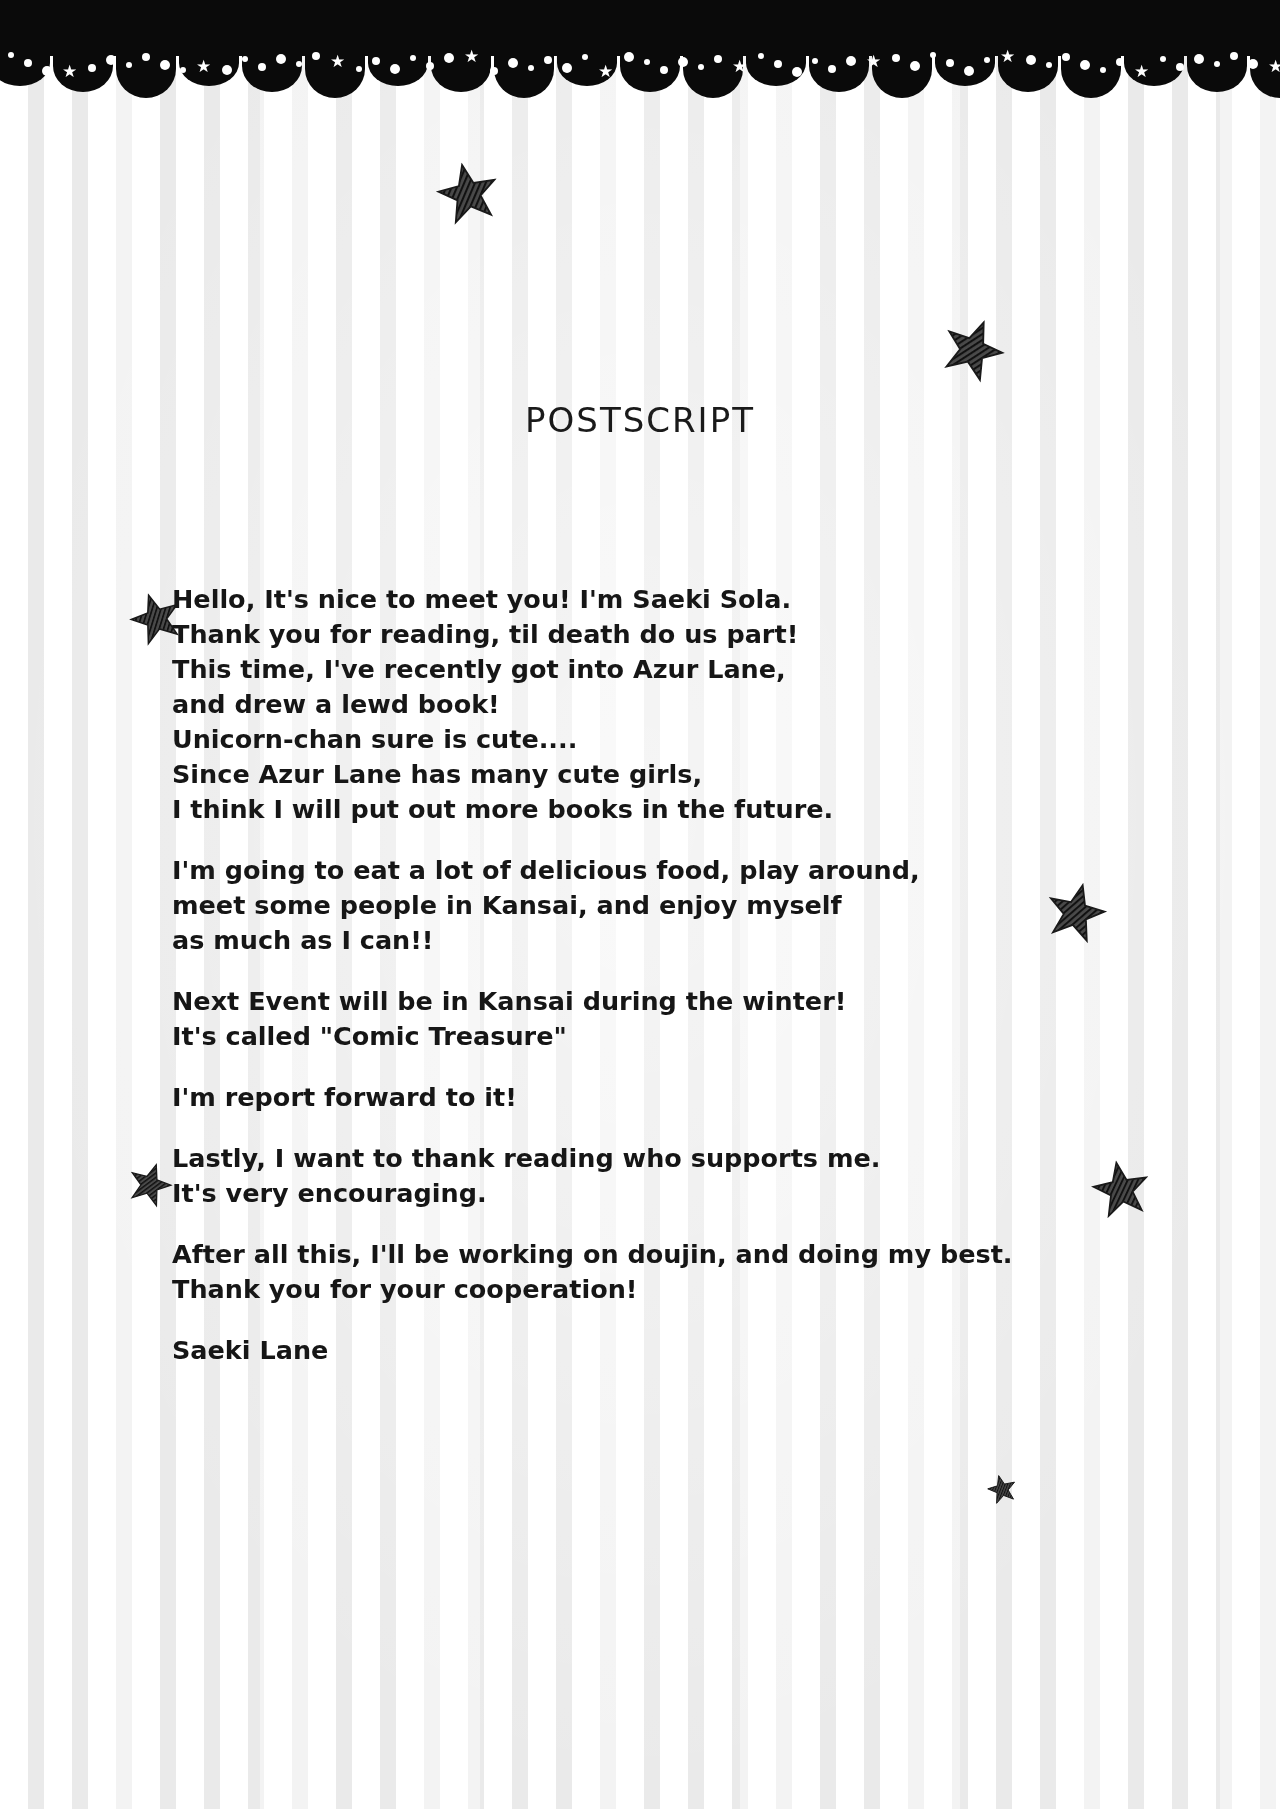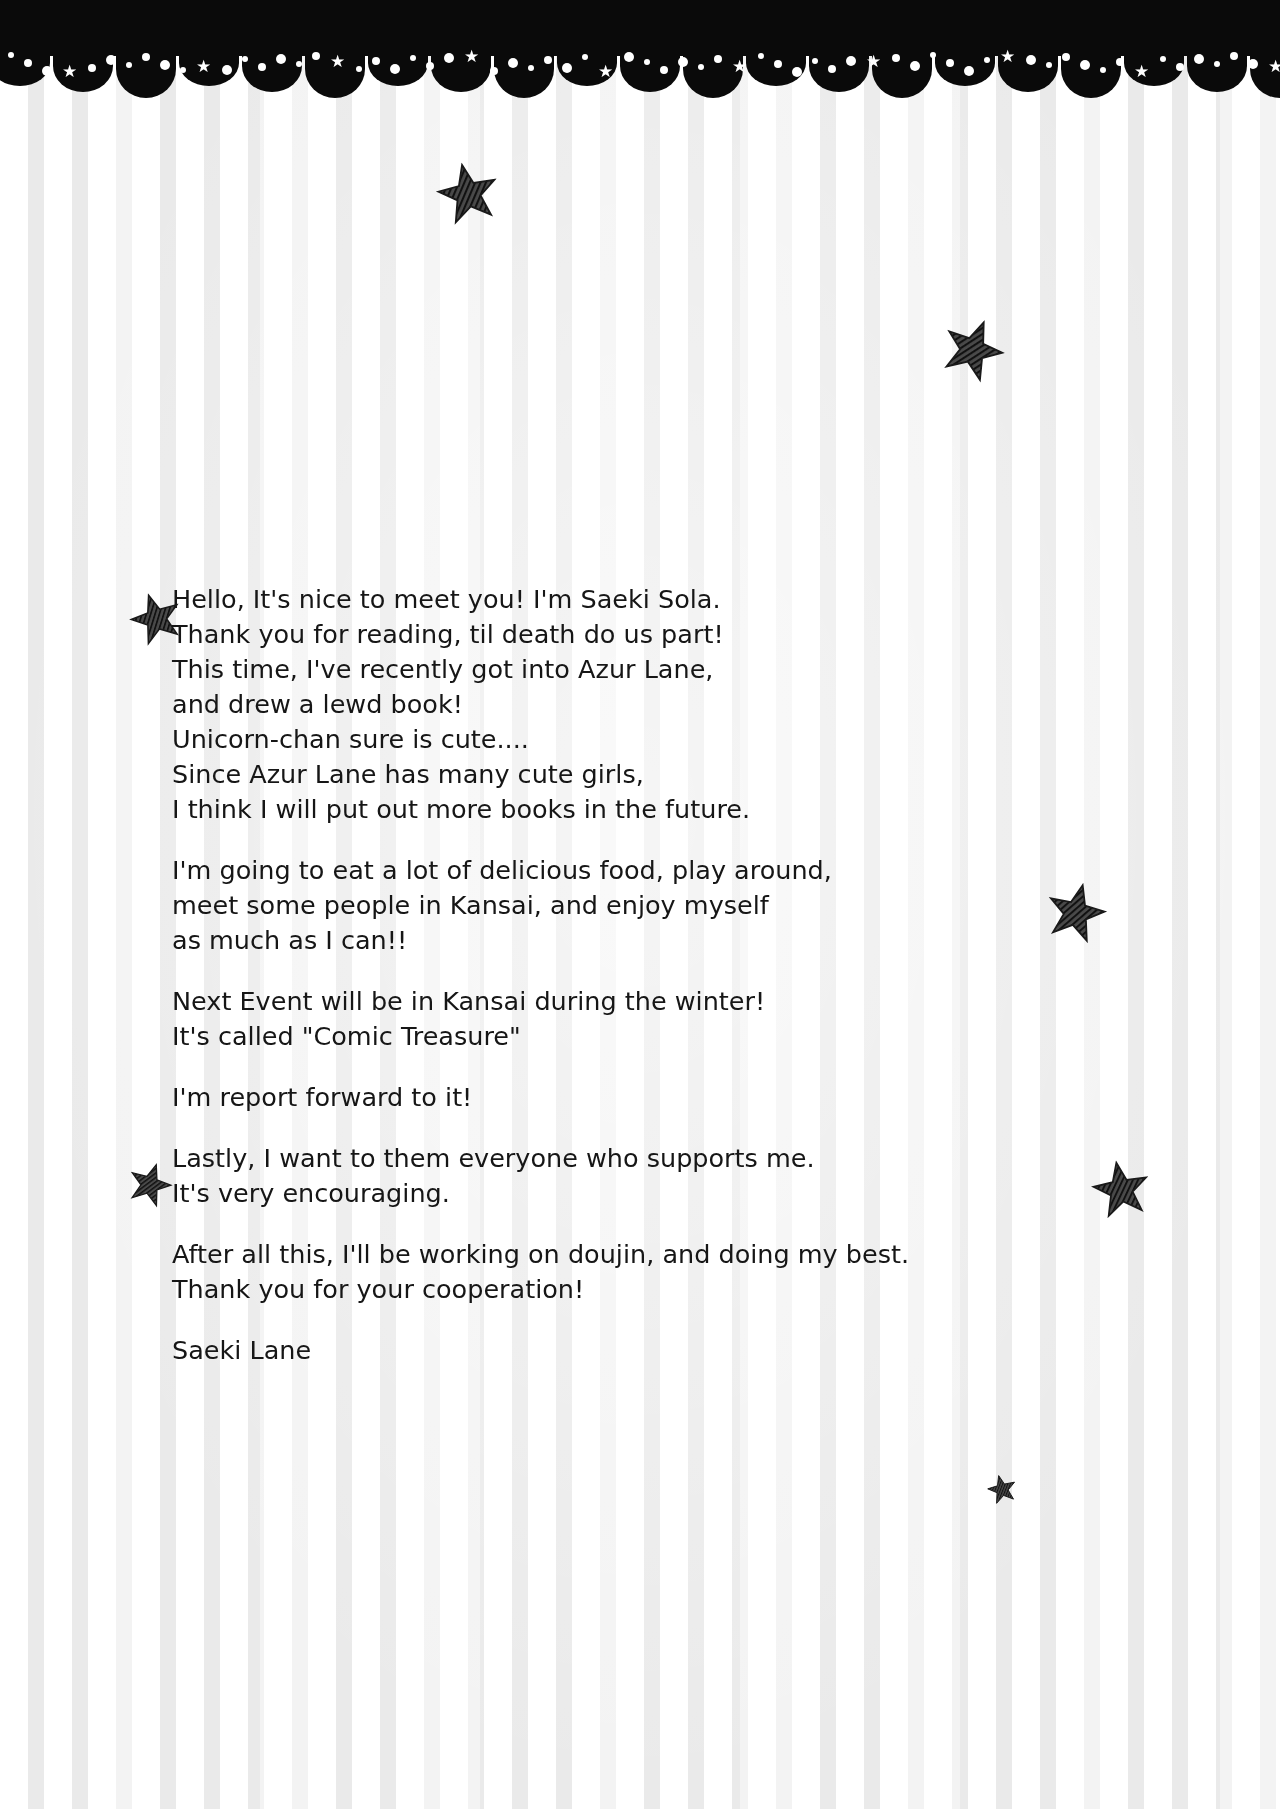--- a/index.html
+++ b/index.html
@@ -118,20 +118,21 @@
     width: 1000px;
     font-family: "DejaVu Sans", sans-serif;
     font-size: 25.5px;
     line-height: 35px;
     color: #161616;
     white-space: pre-wrap;
   }
   .para {
     margin: 0 0 26px 0;
     white-space: pre-wrap;
+    font-weight: bold;
   }
   .para:last-child { margin-bottom: 0; }
 </style>
 </head>
 <body>
 
 <div class="page">
 
   <div class="stripes"></div>
   <div class="stripes-soft"></div>
@@ -292,27 +293,28 @@
           <defs>
             <pattern id="hatch6" width="8" height="8" patternUnits="userSpaceOnUse" patternTransform="rotate(35)">
               <rect width="8" height="8" fill="#4a4a4a"></rect>
               <rect width="3.4" height="8" fill="#111111"></rect>
             </pattern>
           </defs>
           <path d="M50 4 L62 36 L96 38 L69 58 L79 92 L50 72 L21 92 L31 58 L4 38 L38 36 Z" fill="url(#hatch6)" stroke="#1a1a1a" stroke-width="3"></path>
         </svg></div>
     </div>
 
+  <div class="title">POSTSCRIPT</div>
 
   <div class="body-text" id="body-text"><div class="para">Hello, It's nice to meet you! I'm Saeki Sola.
 Thank you for reading, til death do us part!
 This time, I've recently got into Azur Lane,
 and drew a lewd book!
 Unicorn-chan sure is cute....
 Since Azur Lane has many cute girls,
 I think I will put out more books in the future.</div><div class="para">I'm going to eat a lot of delicious food, play around,
 meet some people in Kansai, and enjoy myself
 as much as I can!!</div><div class="para">Next Event will be in Kansai during the winter!
-It's called "Comic Treasure"</div><div class="para">I'm report forward to it!</div><div class="para">Lastly, I want to them everyone who supports me.
+It's called "Comic Treasure"</div><div class="para">I'm report forward to it!</div><div class="para">Lastly, I want to thank reading who supports me.
 It's very encouraging.</div><div class="para">After all this, I'll be working on doujin, and doing my best.
 Thank you for your cooperation!</div><div class="para">Saeki Lane</div></div>
 
 </div>
 
 </body></html>

